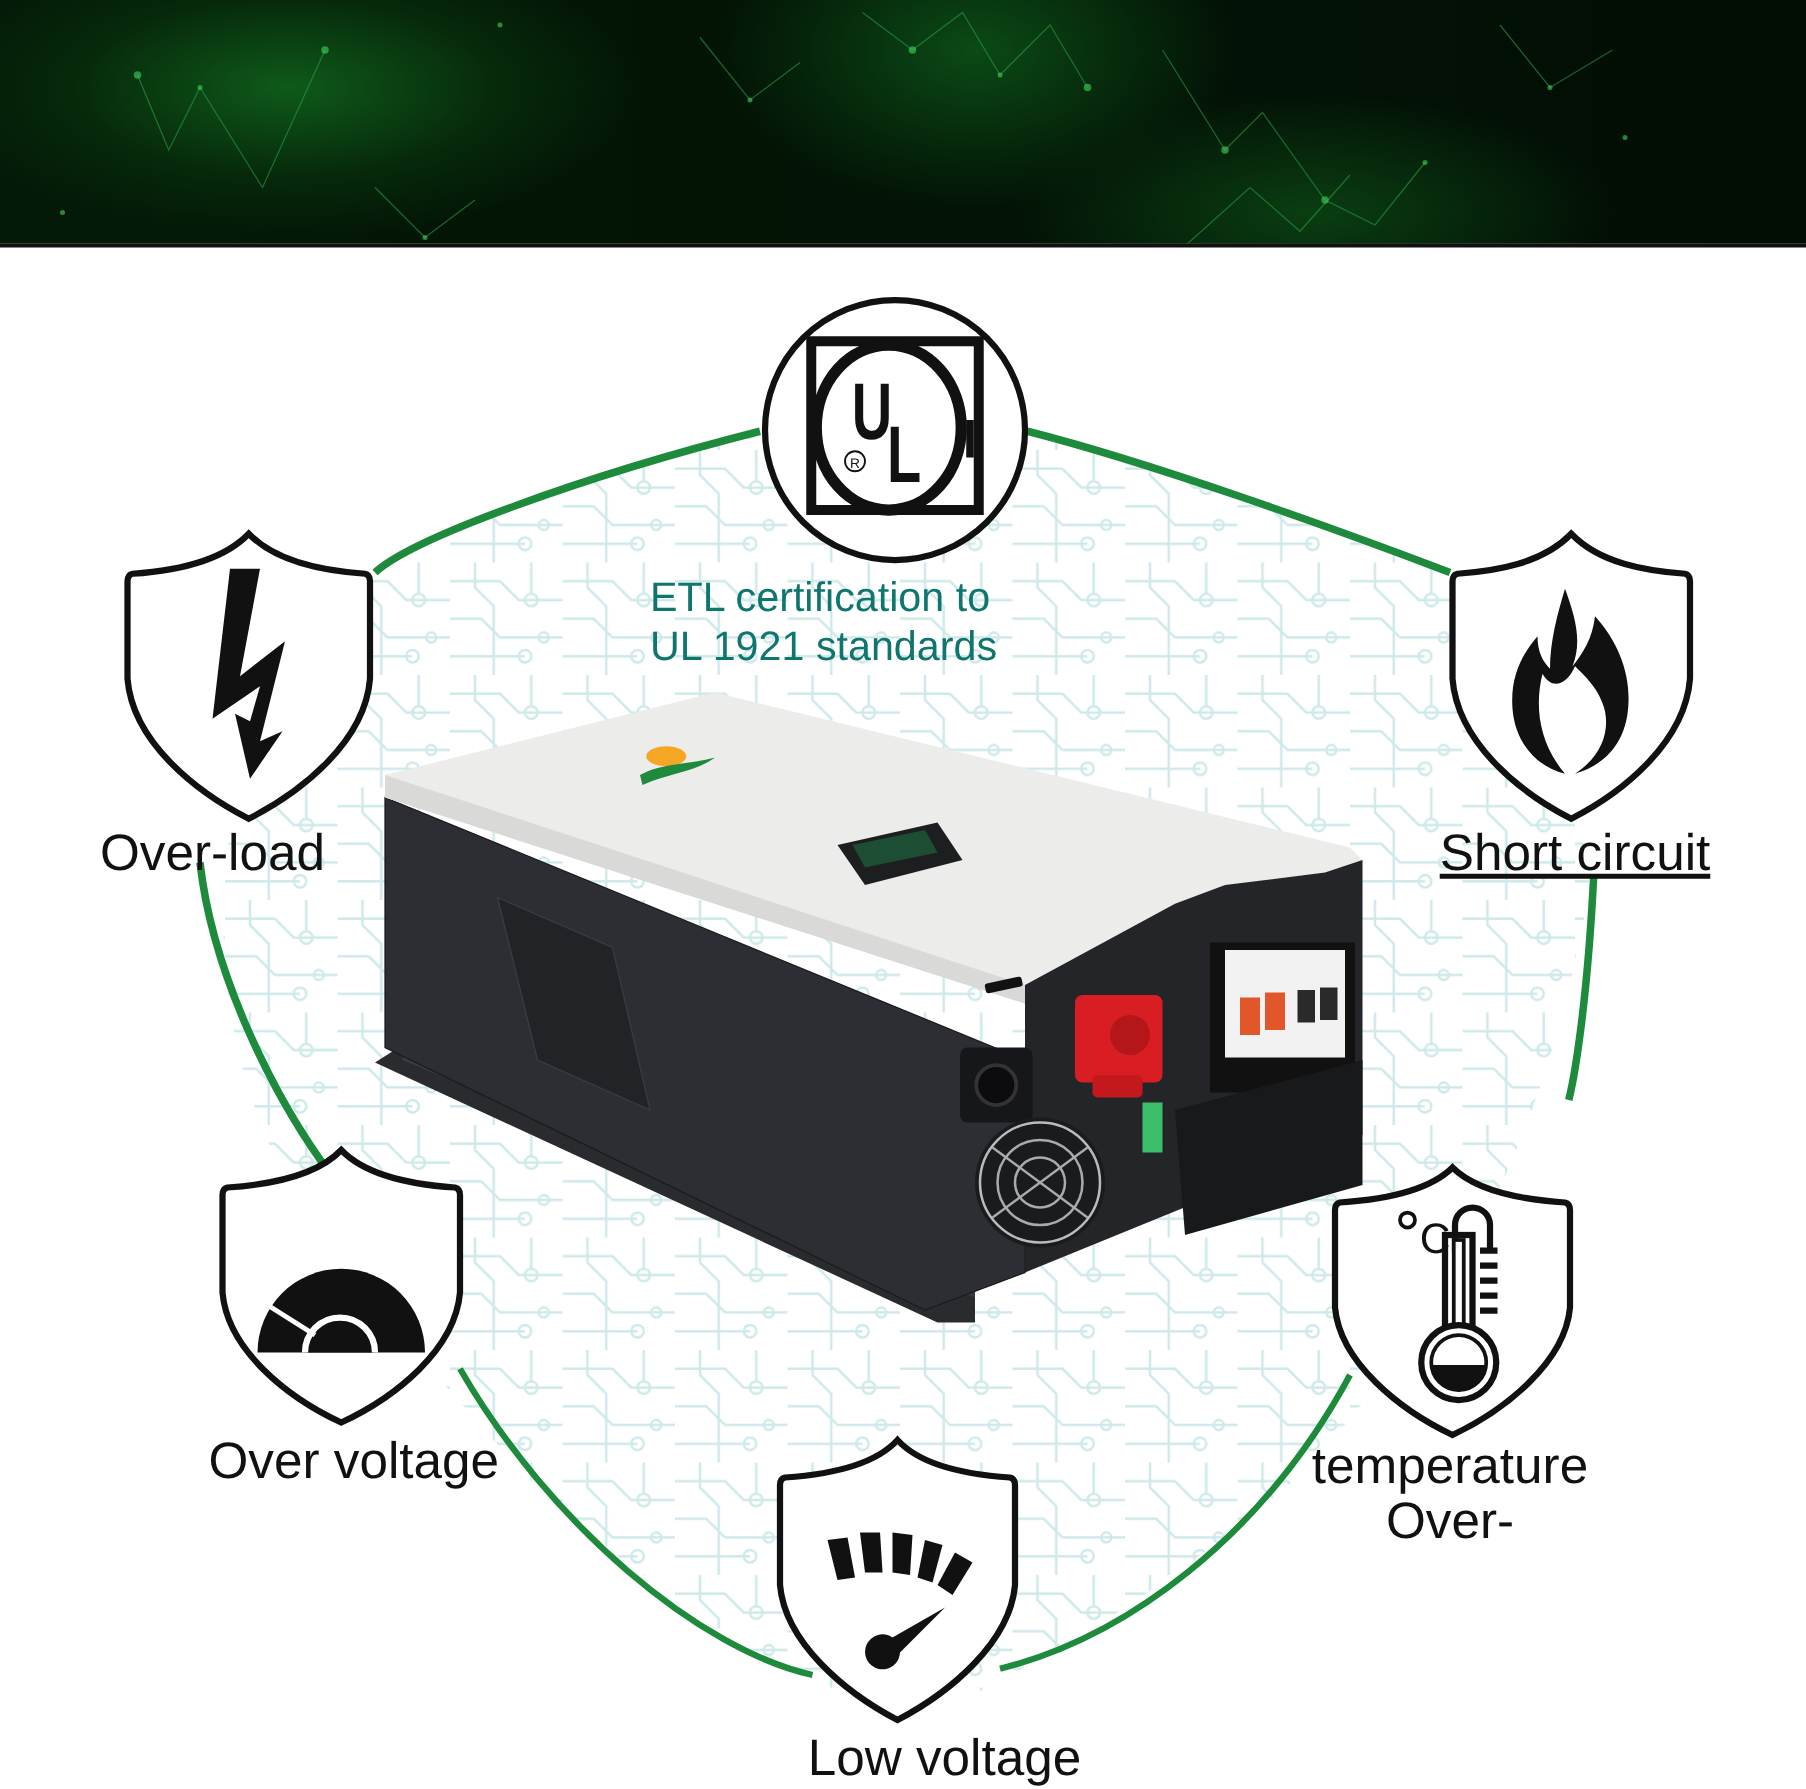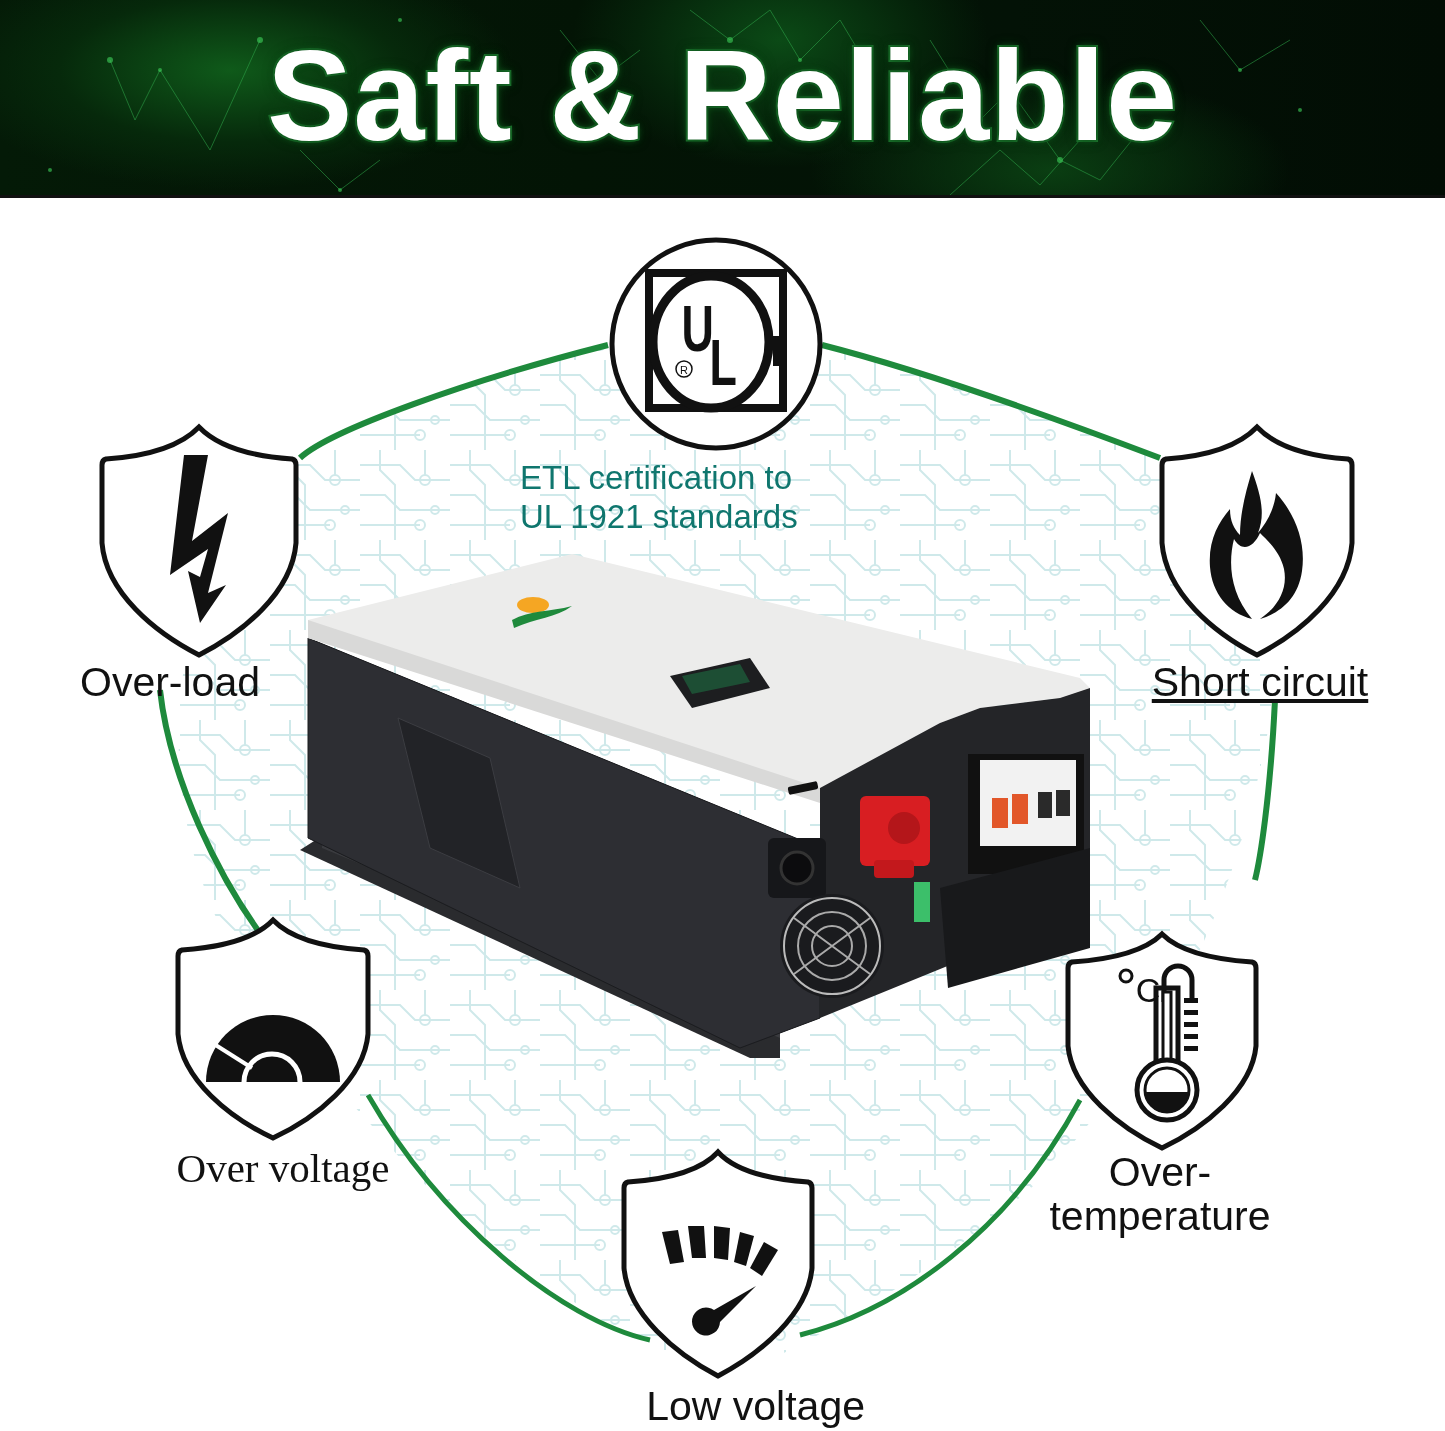--- a/index.html
+++ b/index.html
@@ -43,21 +43,20 @@
         <circle cx="1060" cy="160" r="3"></circle>
         <circle cx="1140" cy="130" r="2"></circle>
       <circle cx="50" cy="170" r="2"></circle>
         <circle cx="400" cy="20" r="2"></circle>
         <circle cx="1300" cy="110" r="2"></circle>
       <circle cx="600" cy="80" r="2"></circle>
         <circle cx="1240" cy="70" r="2"></circle>
         <circle cx="340" cy="190" r="2"></circle>
     </g>
   </svg>
-  <div class="banner-title">Saft &amp; Reliable</div>
 </div>
 
 <svg class="stage" width="1445" height="1233" viewBox="0 198 1445 1233">
   <defs>
     <pattern id="circ" width="90" height="90" patternUnits="userSpaceOnUse">
       <g stroke="#cfe9ea" stroke-width="2" fill="none">
         <path d="M0 15 H40 L55 30 H90"></path>
         <path d="M0 45 H25 L40 60 H90"></path>
         <path d="M20 0 V20 L35 35 V90"></path>
         <path d="M65 0 V25"></path>
@@ -123,21 +122,21 @@
   <svg width="202" height="226">
     <path d="M101,4 C80,26 40,32 10,34 Q6,35 6,40 L6,118 C10,164 58,202 101,222 C144,202 192,164 196,118 L196,40 Q196,35 192,34 C162,32 122,26 101,4 Z" fill="#fff" stroke="#111" stroke-width="5"></path>
   </svg>
   <svg width="202" height="226" style="position:absolute;left:0;top:0;">
     <path d="M34,166 A66,66 0 1 1 168,166 Z" fill="#111"></path>
     <path d="M46,116 A64,64 0 0 1 156,116" stroke="#fff" stroke-width="6" fill="none"></path>
     <path d="M72,166 A28,28 0 1 1 128,166" stroke="#fff" stroke-width="5" fill="#111"></path>
     <path d="M42,128 L80,152" stroke="#fff" stroke-width="4"></path>
   </svg>
 </div>
-<div class="label" style="left:148px;top:1146px;width:270px;font-family:Liberation Serif, serif;">Over voltage</div>
+<div class="label" style="left:148px;top:1146px;width:270px;">Over voltage</div>
 
 <div style="position:absolute;left:1062px;top:930px;width:200px;height:222px;">
   <svg width="200" height="222">
     <path d="M100,4 C80,24 40,30 10,32 Q6,33 6,38 L6,116 C10,160 58,198 100,218 C142,198 190,160 194,116 L194,38 Q194,33 190,32 C160,30 120,24 100,4 Z" fill="#fff" stroke="#111" stroke-width="5"></path>
   </svg>
   <svg width="200" height="222" style="position:absolute;left:0;top:0;">
     <circle cx="64" cy="46" r="6" fill="none" stroke="#111" stroke-width="3"></circle>
     <text x="86" y="72" font-family="Liberation Sans, sans-serif" font-size="34" fill="#111" text-anchor="middle">C</text>
     <path d="M102,72 L102,50 A14,14 0 0 1 130,50 L130,70" stroke="#111" stroke-width="5" fill="none"></path>
     <rect x="94" y="58" width="22" height="80" fill="none" stroke="#111" stroke-width="5"></rect>
@@ -148,22 +147,22 @@
     <g fill="#111">
         <rect x="122" y="68" width="14" height="5"></rect>
         <rect x="122" y="80" width="14" height="5"></rect>
         <rect x="122" y="92" width="14" height="5"></rect>
         <rect x="122" y="104" width="14" height="5"></rect>
         <rect x="122" y="116" width="14" height="5"></rect>
       </g>
   </svg>
 </div>
 <div class="label" style="left:1030px;top:1150px;width:260px;">
+  <div>temperature</div>
   <div>Over-</div>
-  <div>temperature</div>
 </div>
 
 <div style="position:absolute;left:618px;top:1148px;width:200px;height:232px;">
   <svg width="200" height="232">
     <path d="M100,4 C80,26 40,32 10,34 Q6,35 6,40 L6,120 C10,166 58,206 100,228 C142,206 190,166 194,120 L194,40 Q194,35 190,34 C160,32 120,26 100,4 Z" fill="#fff" stroke="#111" stroke-width="5"></path>
   </svg>
   <svg width="200" height="232" style="position:absolute;left:0;top:0;">
     <g fill="#111">
       <polygon points="44,84 60,82 66,114 52,116"></polygon>
       <polygon points="70,78 86,78 88,110 74,110"></polygon>

